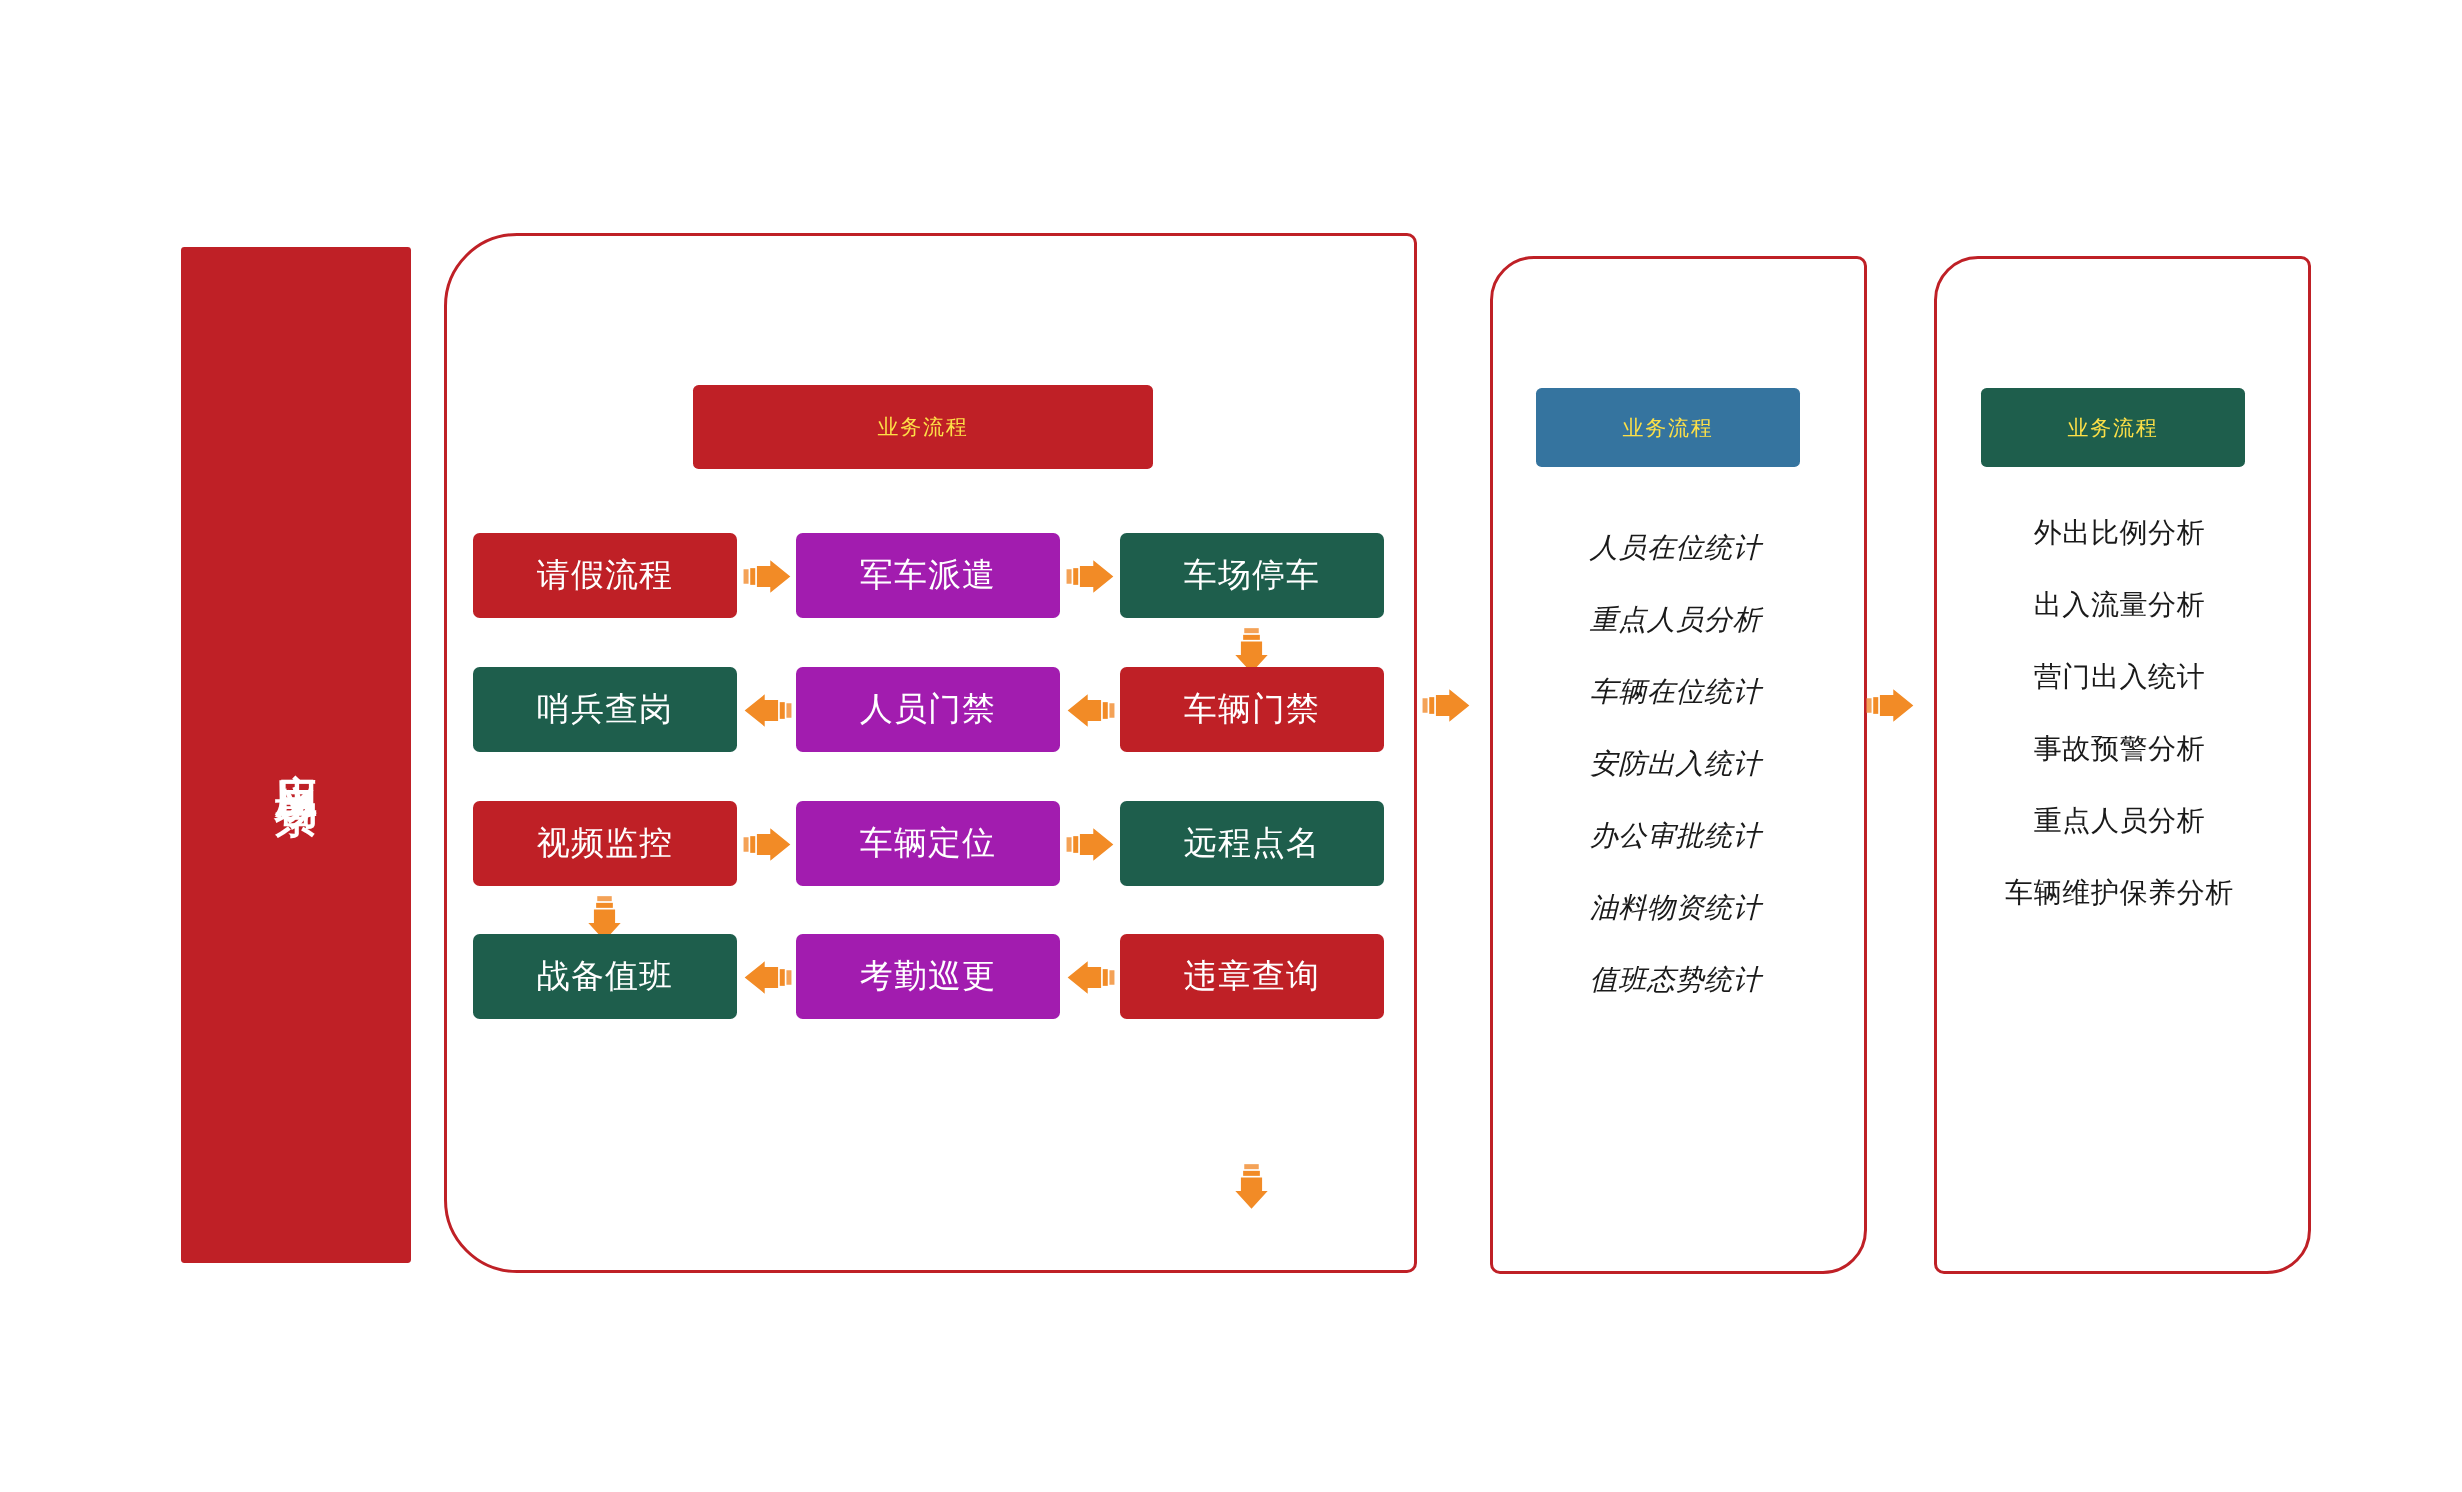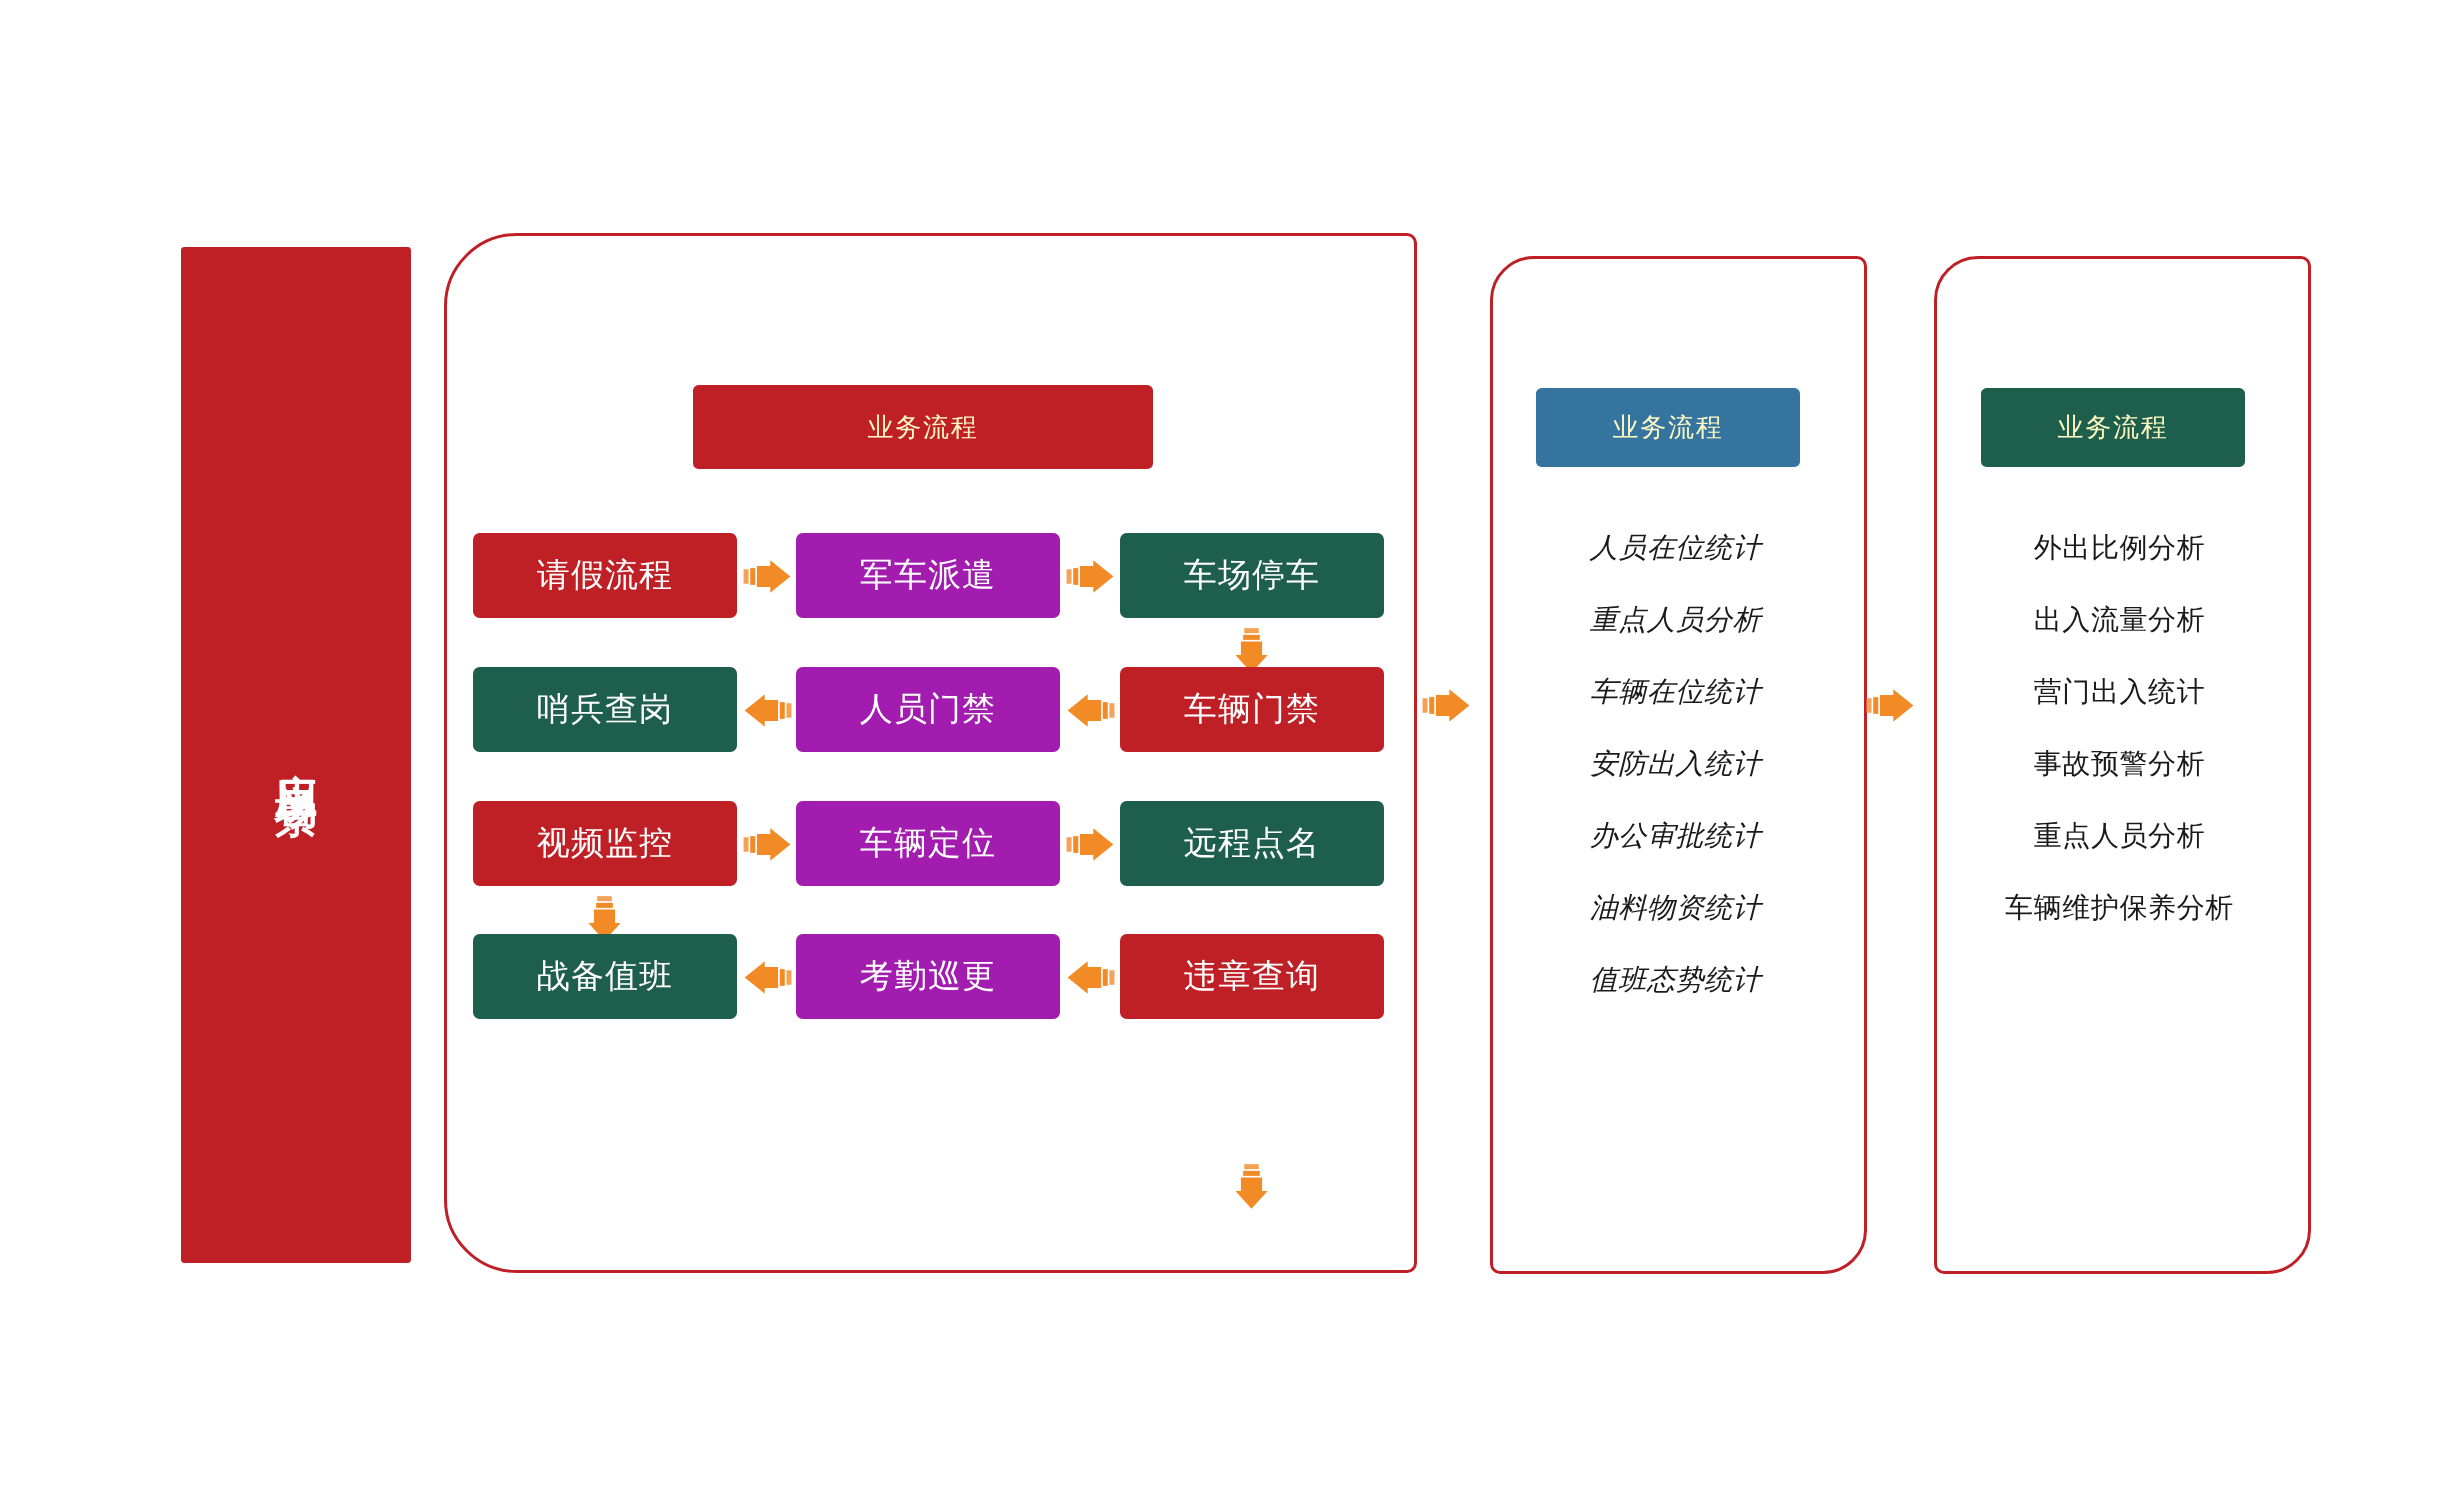--- a/index.html
+++ b/index.html
@@ -36,21 +36,21 @@
   }
   .panel-right{
     left:1934px;top:256px;width:371px;height:1012px;
     border-radius:44px 10px 44px 10px;
   }
 
   
   .hdr{
     position:absolute;border-radius:5.6px;
     display:flex;align-items:center;justify-content:center;
-    color:#fef9c3;font-size:26px;letter-spacing:1.7px;
+    color:#fde047;font-size:21px;letter-spacing:1.7px;
   }
   .hdr-main{left:693px;top:385px;width:460px;height:84px;background:#bf2026;}
   .hdr-mid{left:1536px;top:388px;width:264px;height:79px;background:#35749f;}
   .hdr-right{left:1981px;top:388px;width:264px;height:79px;background:#1e5e4c;}
 
   
   .flow{position:absolute;left:473px;top:533px;width:911px;height:472px;}
   .flow-row{position:absolute;left:0;width:911px;height:85px;}
   .flow-row.r0{top:0px;}
   .flow-row.r1{top:134px;}
@@ -86,21 +86,21 @@
   .arr-v.down-right2{left:759px;top:362px;}
 
   
   .arr-panel{width:51px;height:39px;top:686px;}
   .arr-panel.p1{left:1421px;}
   .arr-panel.p2{left:1865px;}
 
   
   .list{position:absolute;display:flex;flex-direction:column;align-items:center;}
   .list-mid{left:1490px;top:534px;width:371px;font-style:italic;}
-  .list-right{left:1934px;top:534px;width:371px;font-family:Liberation Serif, serif;}
+  .list-right{left:1934px;top:519px;width:371px;font-family:Liberation Serif, serif;}
   .list-item{
     color:#1a1a1a;font-size:28px;line-height:1;
     margin-bottom:44px;white-space:nowrap;letter-spacing:0.6px;
   }
 </style>
 </head>
 <body>
 
 <div class="stage">
 

